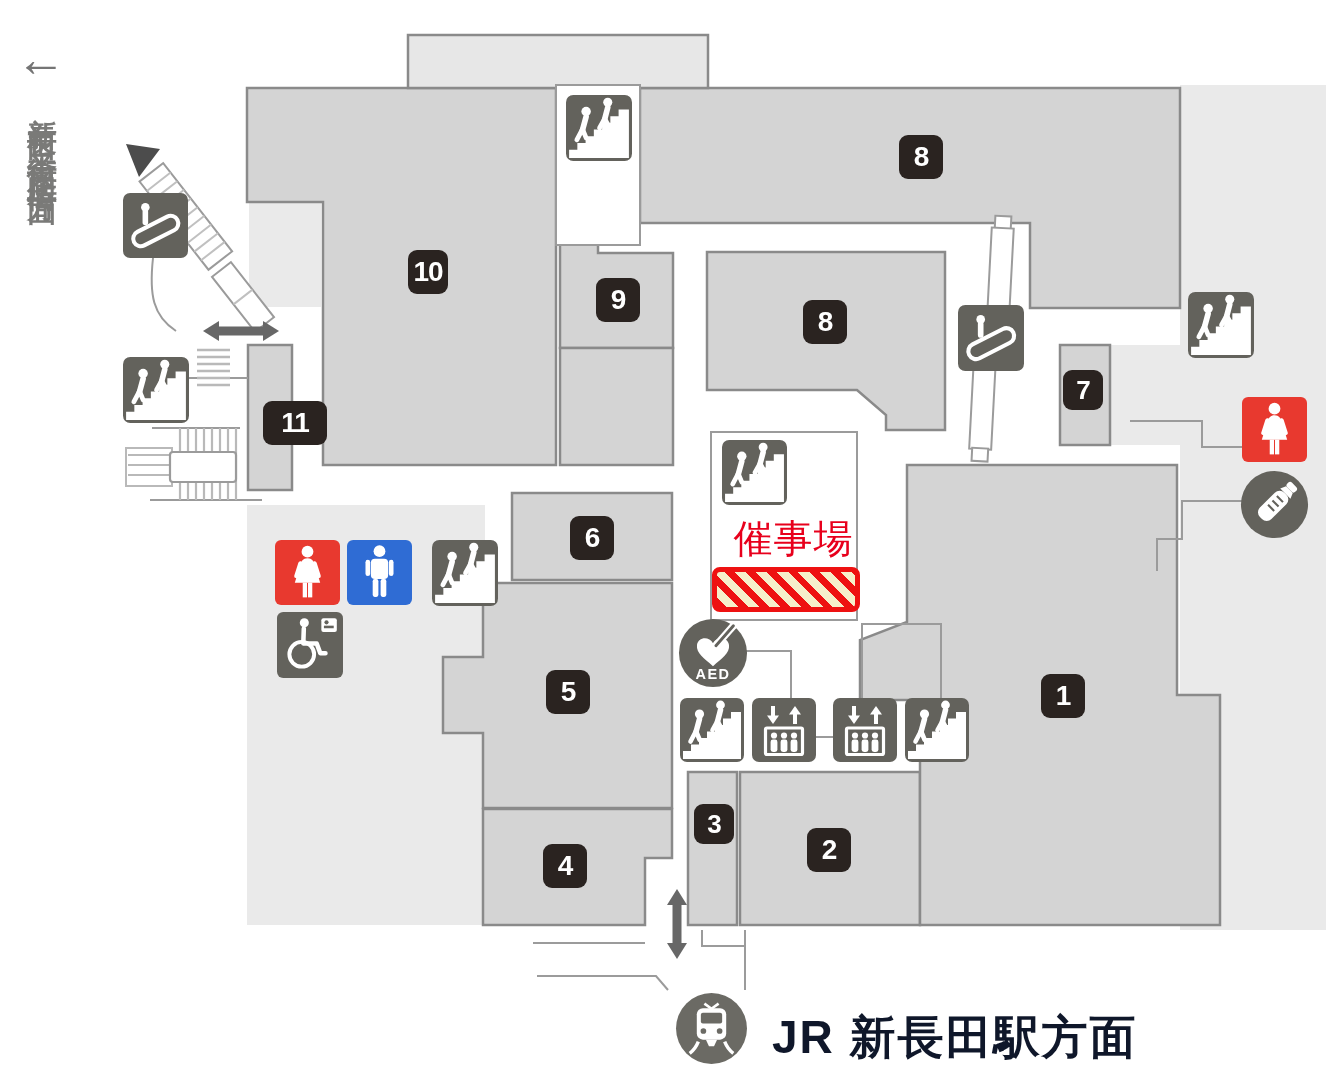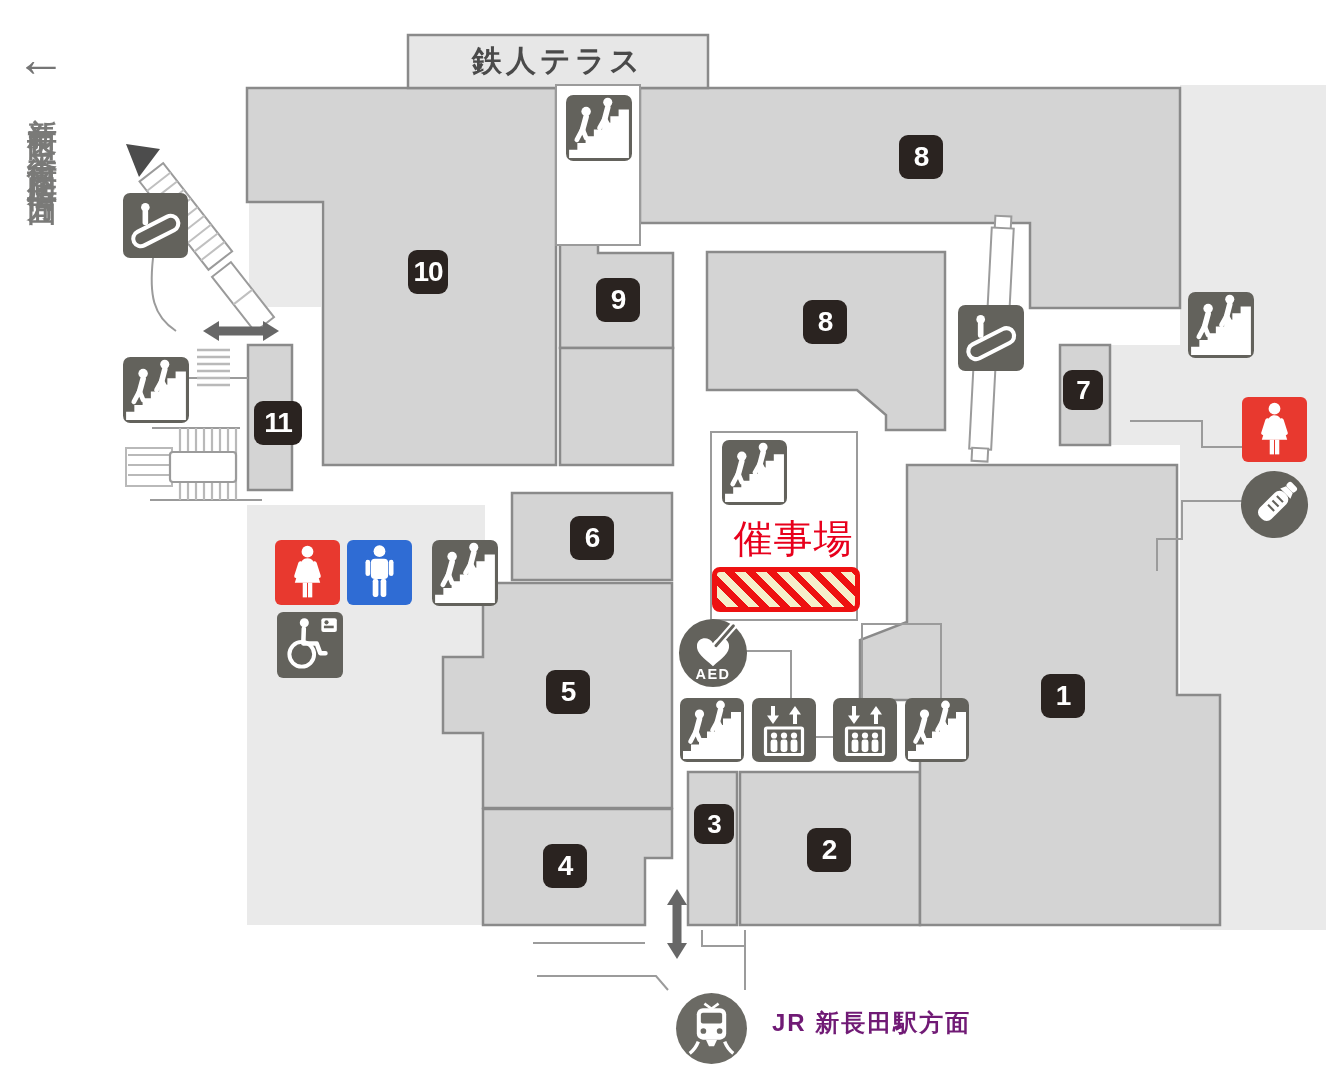--- a/index.html
+++ b/index.html
@@ -13,21 +13,21 @@
   .txt{position:absolute;white-space:nowrap;}
   .terrace-label{left:408px;top:35px;width:300px;height:53px;display:flex;align-items:center;
         justify-content:center;font-size:30px;color:#4a4a4a;letter-spacing:4px;font-weight:600;}
   .event-label{left:716px;top:512px;width:155px;text-align:center;font-size:39px;
         color:#e8001c;letter-spacing:1px;font-weight:400;}
   .hatch{position:absolute;left:712px;top:567px;width:148px;height:45px;box-sizing:border-box;
         border:5px solid #ee1111;border-radius:8px;
         background:repeating-linear-gradient(45deg,#ee1111 0 7px,#f6efca 7px 15px);}
   .aed-label{left:678px;top:666px;width:70px;text-align:center;font-size:14.5px;font-weight:bold;
         color:#fff;letter-spacing:1.5px;}
-  .station-label{left:772px;top:1007px;font-size:24px;color:#701a75;letter-spacing:2px;font-weight:600;}
+  .station-label{left:772px;top:1007px;font-size:46px;color:#0f172a;letter-spacing:2px;font-weight:600;}
   .street-label{left:10px;top:94px;width:52px;writing-mode:vertical-rl;text-orientation:mixed;
         font-size:30px;color:#7a7a78;letter-spacing:8px;font-weight:600;}
   .big-left-arrow{left:16px;top:30px;font-size:50px;color:#757575;font-weight:bold;}
 </style>
 </head>
 <body>
 
 <div class="stage">
 
 <svg class="maplayer" width="1344" height="1081" viewBox="0 0 1344 1081">
@@ -222,29 +222,28 @@
   <use href="#sym-aed" x="678" y="618" width="70" height="70"></use>
   <use href="#sym-bottle" x="1240" y="470" width="69" height="69"></use>
   <use href="#sym-train" x="675" y="992" width="73" height="73"></use>
 </svg>
 
 <div class="badge" style="left:408px;top:250px;width:40px;">10</div>
 <div class="badge" style="left:596px;top:278px;width:44px;">9</div>
 <div class="badge" style="left:899px;top:135px;width:44px;">8</div>
 <div class="badge" style="left:803px;top:300px;width:44px;">8</div>
 <div class="badge small" style="left:1063px;top:370px;width:40px;">7</div>
-<div class="badge" style="left:254px;top:401px;width:48px;">11</div>
+<div class="badge" style="left:263px;top:401px;width:64px;">11</div>
 <div class="badge" style="left:570px;top:516px;width:44px;">6</div>
 <div class="badge" style="left:546px;top:670px;width:44px;">5</div>
 <div class="badge" style="left:543px;top:844px;width:44px;">4</div>
 <div class="badge small" style="left:694px;top:804px;width:40px;">3</div>
 <div class="badge" style="left:807px;top:828px;width:44px;">2</div>
 <div class="badge" style="left:1041px;top:674px;width:44px;">1</div>
 
 <div class="txt big-left-arrow">←</div>
 <div class="txt street-label">新長田一番街商店街方面</div>
-<div class="txt terrace-label">鉄人テラス</div>
 <div class="txt event-label">催事場</div>
 <div class="hatch"></div>
 <div class="txt aed-label">AED</div>
 <div class="txt station-label">JR 新長田駅方面</div>
 
 </div>
 
 </body></html>

